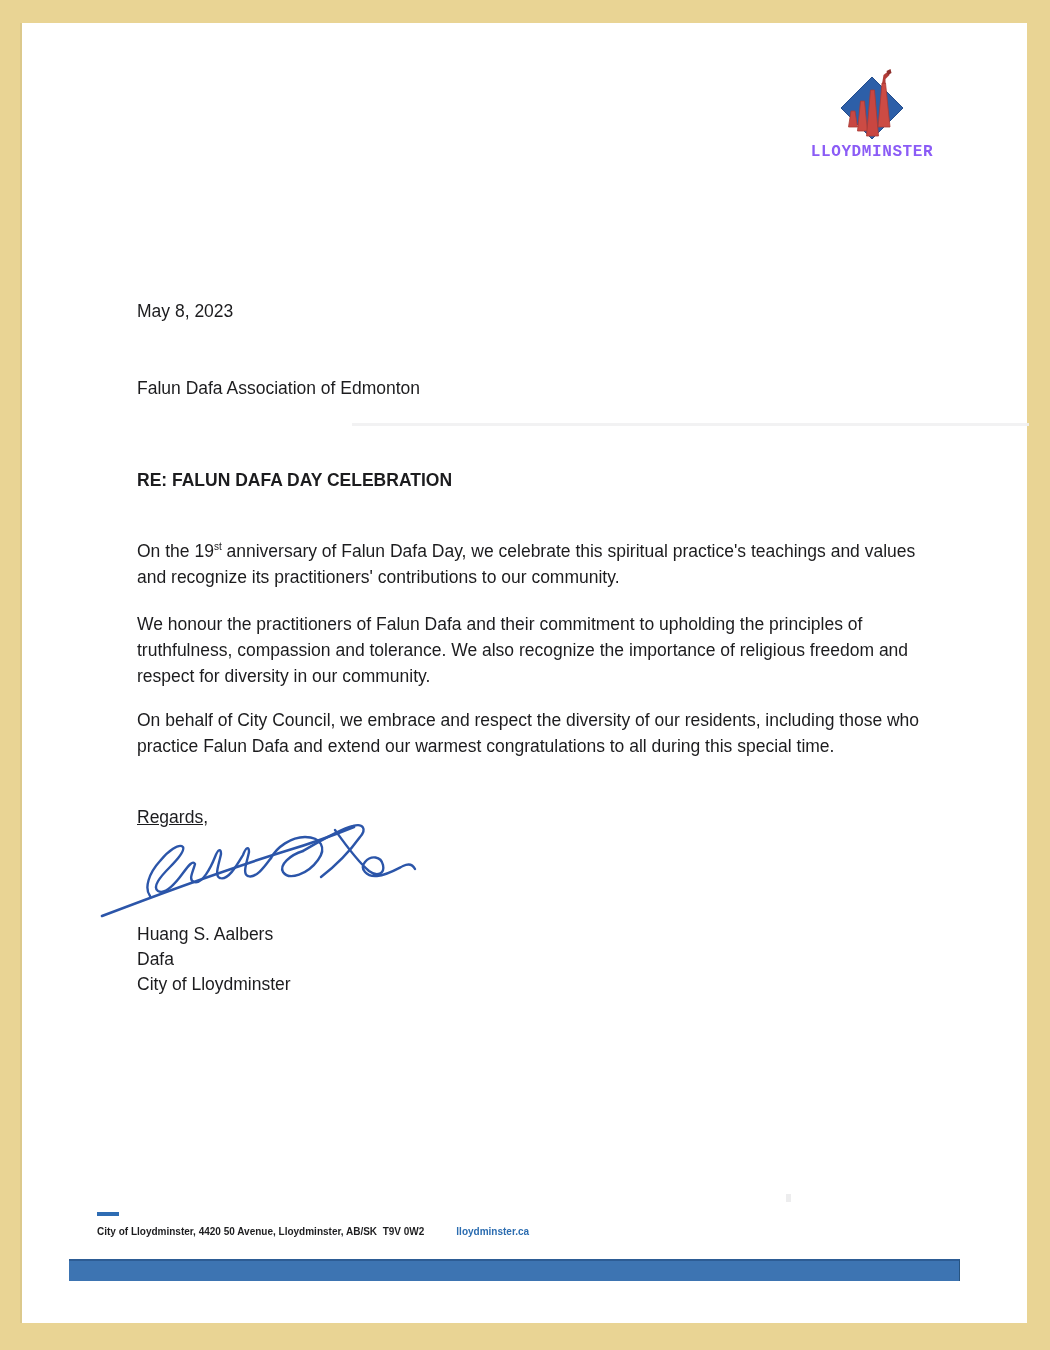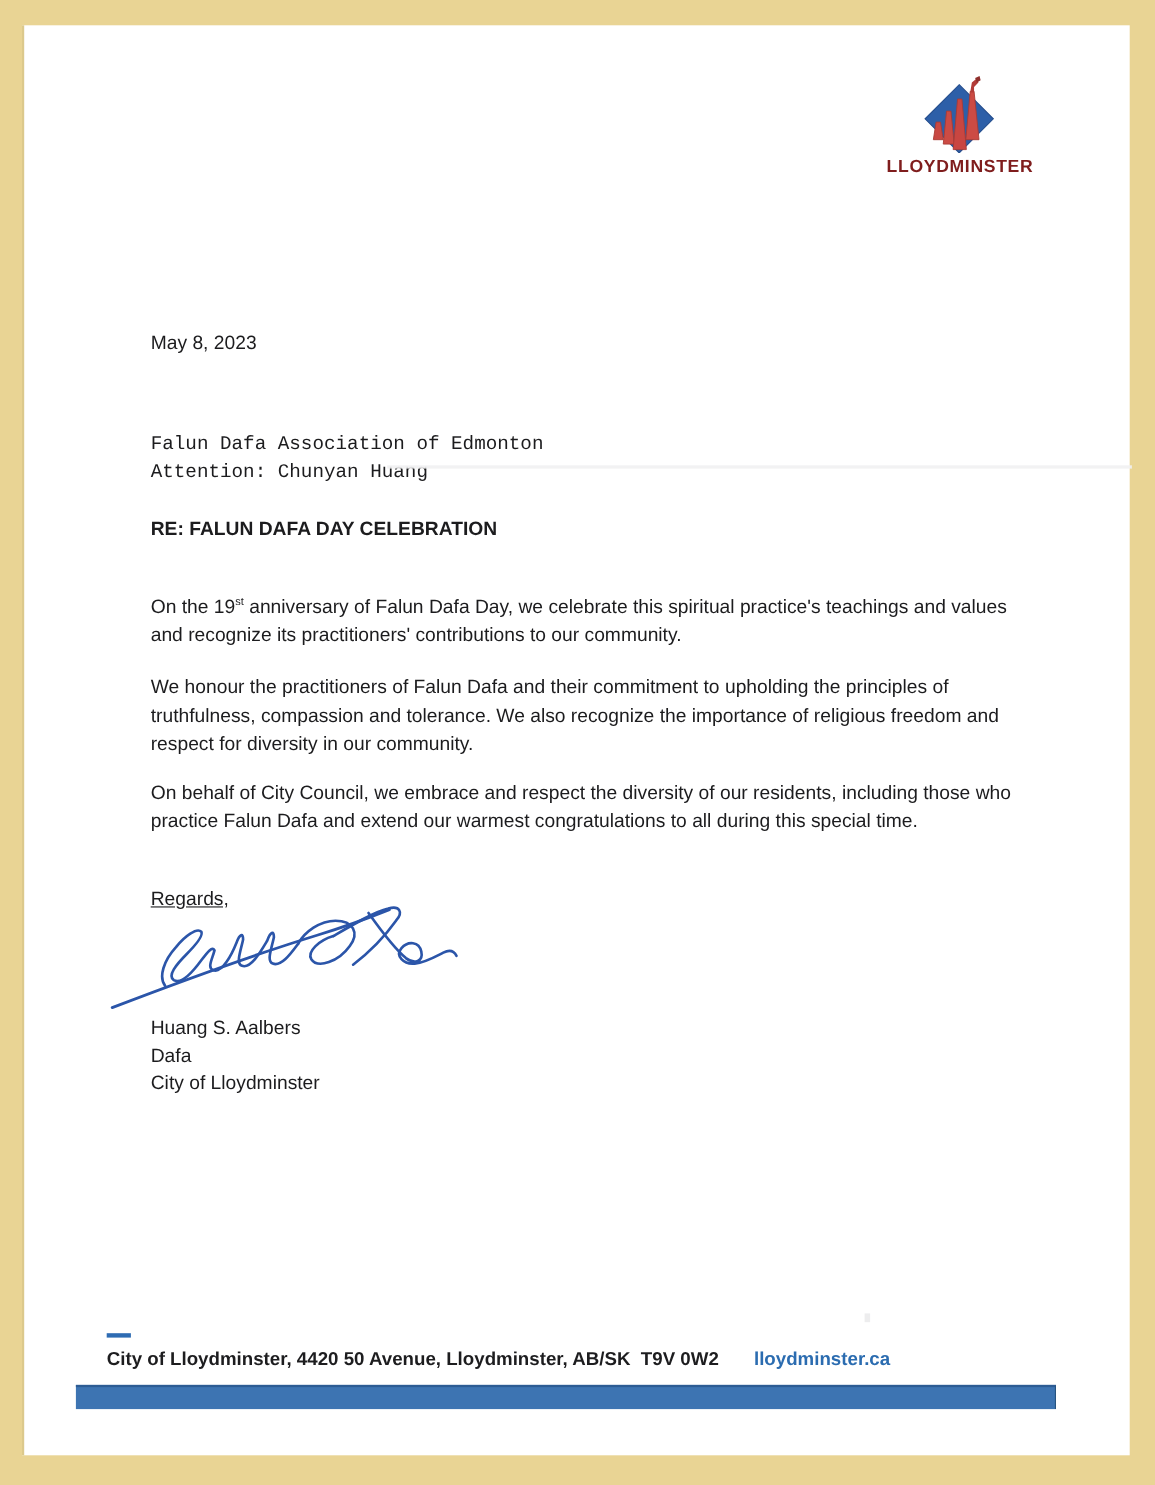--- a/index.html
+++ b/index.html
@@ -21,27 +21,28 @@
   .abs { position: absolute; }
 
   
   .logo { left: 784px; top: 40px; width: 132px; text-align: center; }
   .logo svg { display: block; margin: 0 auto; }
   .wordmark {
     margin-top: 4px;
     font-size: 16px;
     font-weight: bold;
     letter-spacing: 0.6px;
-    color: #7f1d1d;
+    color: #8b5cf6;
+    font-family: Liberation Mono, monospace;
   }
 
   
   .bodytext { font-size: 17.5px; line-height: 26px; color: #1c1c1e; }
   .date-line   { left: 115px; top: 275px; text-align: right; }
-  .recipient   { left: 115px; top: 368px; font-family: Liberation Mono, monospace; }
+  .recipient   { left: 115px; top: 352px; }
   .subject     { left: 115px; top: 444px; font-weight: bold; text-align: right; }
   .para1       { left: 115px; top: 515px; width: 788px; }
   .para2       { left: 115px; top: 588px; width: 788px; }
   .para3       { left: 115px; top: 684px; width: 788px; }
   .closing     { left: 115px; top: 781px; text-decoration: underline; }
   .signer      { left: 115px; top: 899px; line-height: 25px; }
   sup { font-size: 10px; line-height: 0; }
 
   .signature { left: 72px; top: 795px; width: 336px; height: 104px; }
 
@@ -50,21 +51,21 @@
     left: 330px; top: 400px; width: 677px; height: 3px;
     background: #f1f1f2; opacity: 0.9;
   }
   .scan-speck {
     left: 764px; top: 1171px; width: 5px; height: 8px;
     background: #ededee;
   }
 
   
   .footer-rule { left: 75px; top: 1189px; width: 22px; height: 4px; background: #2e6cb3; }
-  .footer-line { left: 75px; top: 1203px; font-size: 17px; font-weight: bold; color: #1d1d1f; white-space: pre; }
+  .footer-line { left: 75px; top: 1203px; font-size: 10px; font-weight: bold; color: #1d1d1f; white-space: pre; }
   .footer-line .site { color: #2b6cb0; margin-left: 32px; text-decoration: none; }
   .bottom-bar {
     left: 47px; top: 1236px; width: 891px; height: 22px;
     background: #3d74b2;
     border-top: 2px solid #2d5c94;
     border-right: 1px solid #27537f;
   }
 </style>
 </head>
 <body>
@@ -84,21 +85,20 @@
       <polygon points="46,21 47.5,12 52.5,8 53.5,12 49.5,16 49.5,21" fill="#b23c38"></polygon>
       <polygon points="50.5,8 54.5,6 55.5,10 52,12" fill="#8f2f2c"></polygon>
     </svg>
     <div class="wordmark">LLOYDMINSTER</div>
   </div>
 
   <div class="abs bodytext date-line">May 8, 2023</div>
 
   <div class="abs bodytext recipient">
     <div>Falun Dafa Association of Edmonton</div>
-    <div>Attention: Chunyan Huang</div>
   </div>
 
   <div class="abs scan-line"></div>
 
   <div class="abs bodytext subject">RE: FALUN DAFA DAY CELEBRATION</div>
 
   <p class="abs bodytext para1"><span>On the 19</span><sup>st</sup><span> anniversary of Falun Dafa Day, we celebrate this spiritual practice's teachings and values and recognize its practitioners' contributions to our community.</span></p>
 
   <p class="abs bodytext para3">On behalf of City Council, we embrace and respect the diversity of our residents, including those who practice Falun Dafa and extend our warmest congratulations to all during this special time.</p>
 

